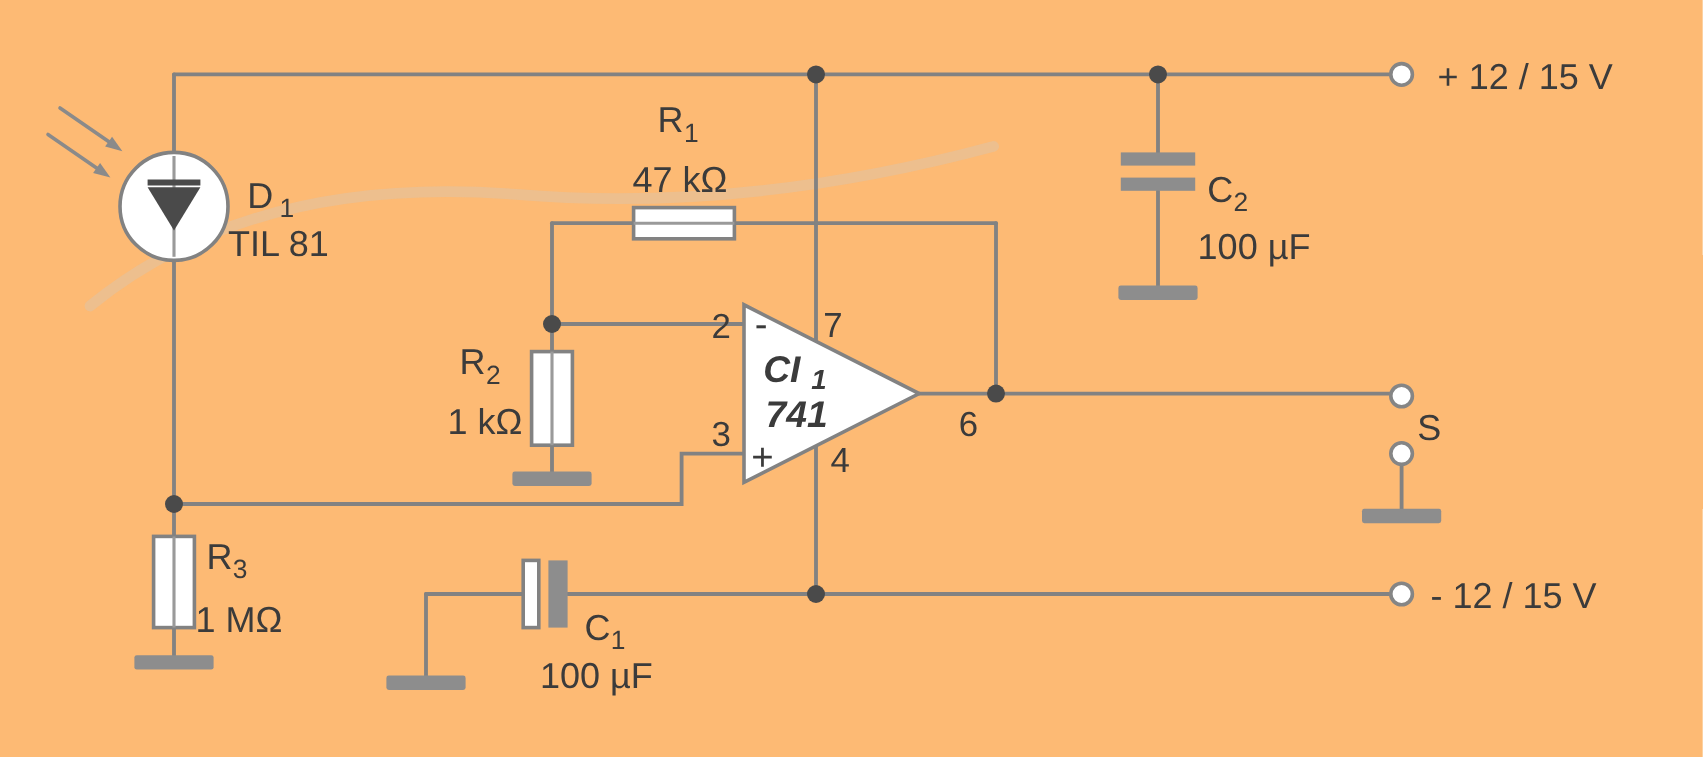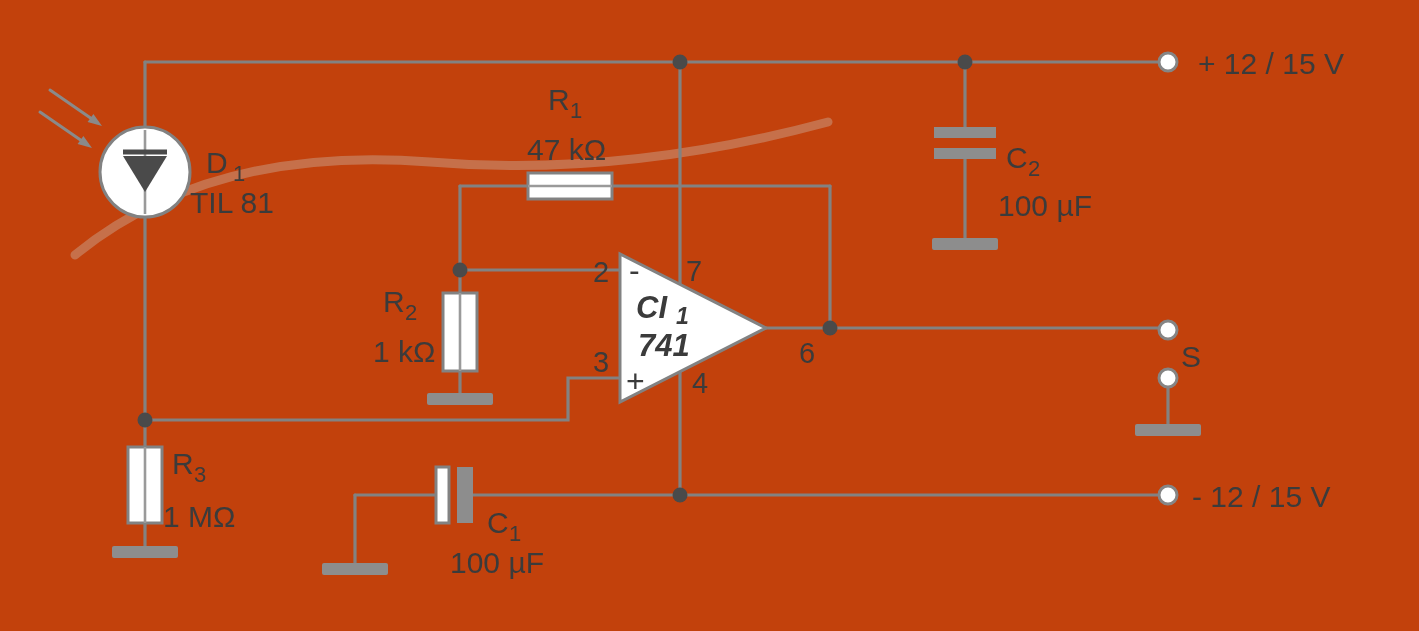--- a/index.html
+++ b/index.html
@@ -5,21 +5,21 @@
   html, body {
     margin: 0;
     padding: 0;
     background: #fbfaf6;
     font-family: "Liberation Sans", sans-serif;
   }
   .page {
     position: relative;
     width: 1419px;
     height: 631px;
-    background: #c2410c;
+    background: #fdba74;
     overflow: hidden;
   }
   svg { display: block; }
   .wire {
     stroke: #828282;
     stroke-width: 3.2;
     fill: none;
     stroke-linecap: round;
   }
   .body {

